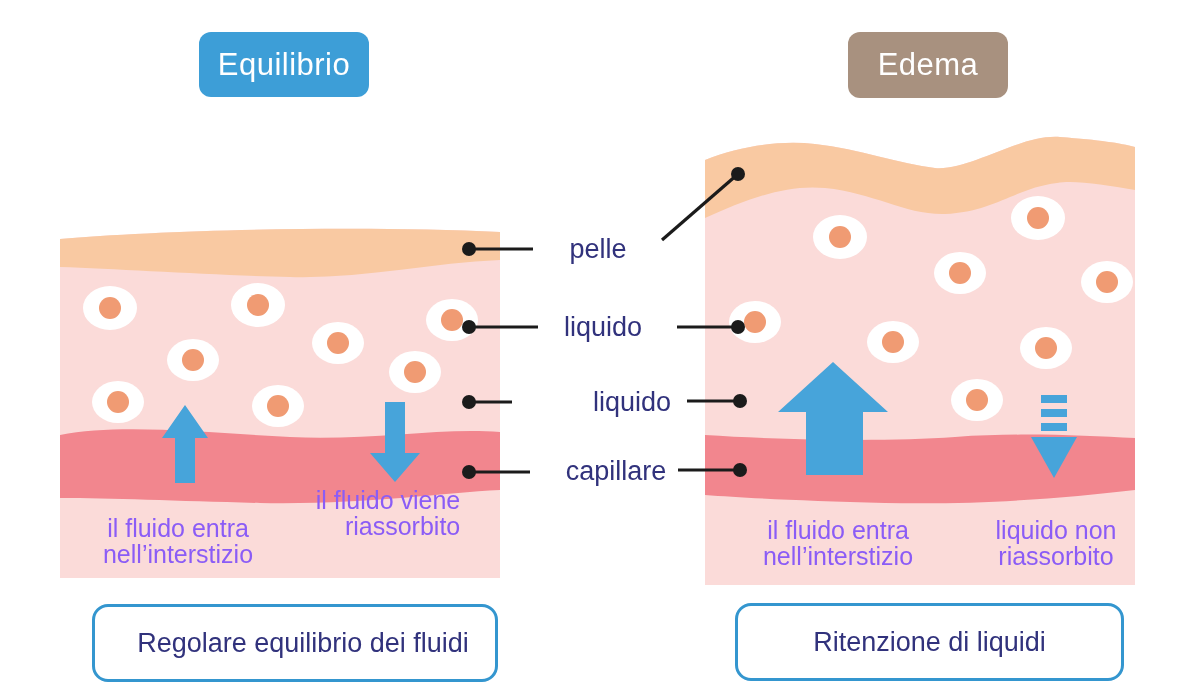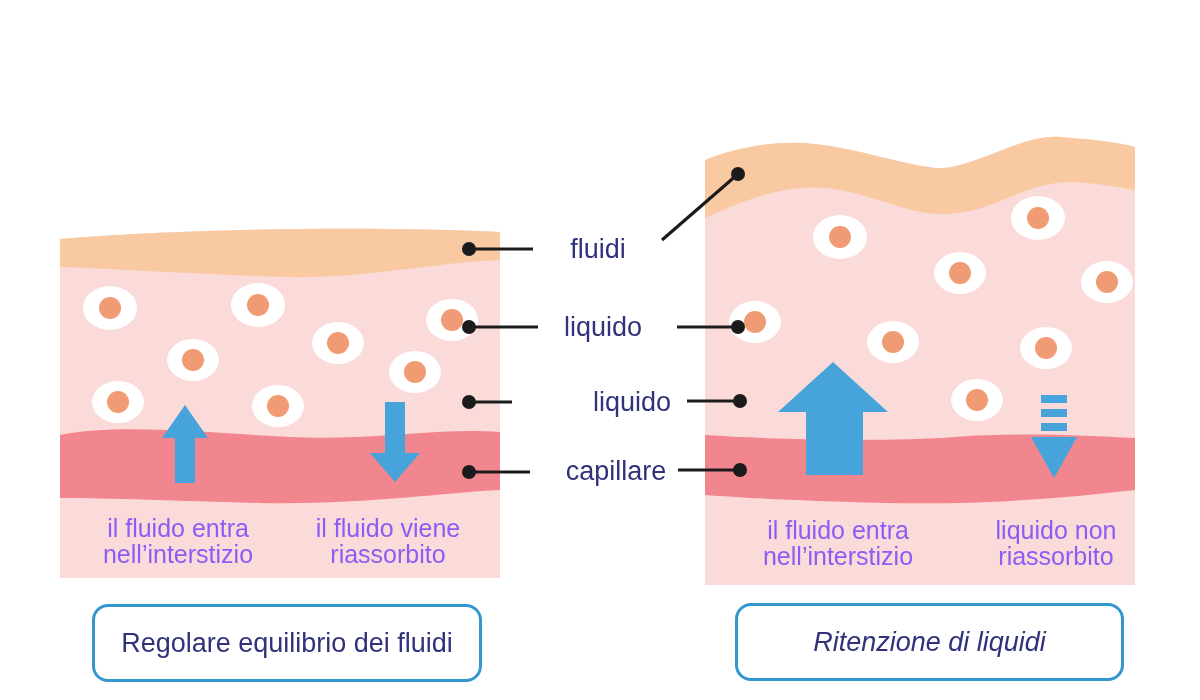--- a/index.html
+++ b/index.html
@@ -20,37 +20,39 @@
   }
   .caption{
     color:#8b5cf6;font-size:25px;text-align:center;line-height:26px;
     transform:translate(-50%,-50%);white-space:nowrap;
   }
   .summary-box{
     display:flex;align-items:center;justify-content:center;
     background:#ffffff;border:3px solid #3496cf;border-radius:16px;
     color:#31327c;font-size:27px;text-align:center;white-space:nowrap;
   }
-  .box-left{left:92px;top:604px;width:384px;height:72px;}
-  .box-right{left:735px;top:603px;width:383px;height:72px;font-style:italic;}
+  .box-left{left:92px;top:604px;width:384px;height:72px;padding-left:16px;}
+  .box-right{left:735px;top:603px;width:383px;height:72px;}
   .tissue{fill:#fbdbd9;}
   .skin{fill:#f9c9a2;}
   .capillary{fill:#f2868e;}
   .cell-body{fill:#ffffff;}
   .cell-nucleus{fill:#f09b73;}
   .arrow{fill:#47a4da;}
   .leader{stroke:#1b1b1b;stroke-width:3.2px;}
   .leader-dot{fill:#1b1b1b;}
   svg{display:block;}
 </style>
 </head>
 <body>
 
 <div id="stage">
 
+  <div class="abs badge badge-eq">Equilibrio</div>
+  <div class="abs badge badge-ed">Edema</div>
 
   <svg class="abs" style="left:60px;top:225px;" width="440" height="353" viewBox="0 0 440 353">
     <path class="tissue" d="M0,14 C100,5 300,0 440,7 L440,353 L0,353 Z"></path>
     <path class="skin" d="M0,14 C100,5 300,0 440,7 L440,35 C370,38 300,54 230,52 C150,50 60,44 0,42 Z"></path>
     <g>
       <g>
           <ellipse class="cell-body" cx="50" cy="83" rx="27" ry="22"></ellipse>
           <circle class="cell-nucleus" cx="50" cy="83" r="11"></circle>
         </g>
       <g>
@@ -154,32 +156,32 @@
         <circle class="leader-dot" cx="740" cy="401" r="7"></circle>
     </g>
     <g>
       <line class="leader" x1="469" y1="472" x2="530" y2="472"></line>
         <circle class="leader-dot" cx="469" cy="472" r="7"></circle>
       <line class="leader" x1="678" y1="470" x2="740" y2="470"></line>
         <circle class="leader-dot" cx="740" cy="470" r="7"></circle>
     </g>
   </svg>
 
-  <div class="abs center-label" style="left:598px;top:249px;">fluidi</div>
+  <div class="abs center-label" style="left:598px;top:249px;">pelle</div>
   <div class="abs center-label" style="left:603px;top:327px;">liquido</div>
   <div class="abs center-label" style="left:600px;top:402px;margin-left:32px;">
     <div>liquido</div>
   </div>
   <div class="abs center-label" style="left:616px;top:471px;">capillare</div>
 
   <div class="abs caption" style="left:178px;top:541px;">
     <div>il fluido entra</div>
     <div>nell’interstizio</div>
   </div>
-  <div class="abs caption" style="left:388px;top:541px;">
+  <div class="abs caption" style="left:388px;top:513px;text-align:right;">
     <div>il fluido viene</div>
     <div>riassorbito</div>
   </div>
 
   <div class="abs caption" style="left:838px;top:543px;">
     <div>il fluido entra</div>
     <div>nell’interstizio</div>
   </div>
   <div class="abs caption" style="left:1056px;top:543px;">
     <div>liquido non</div>

